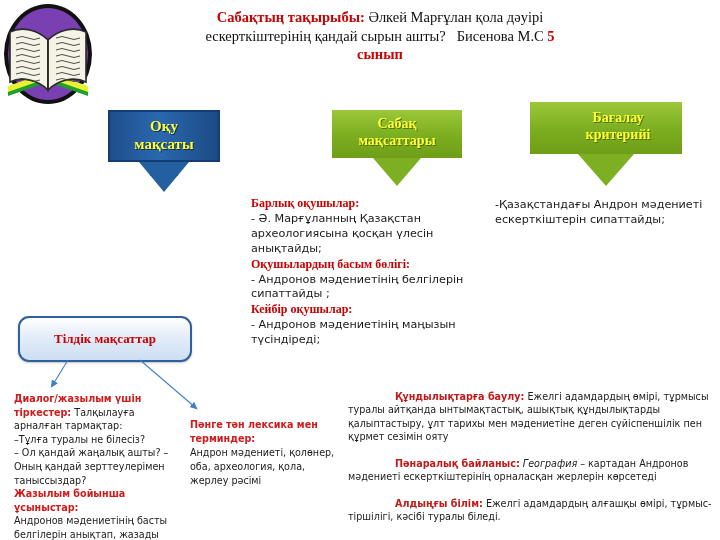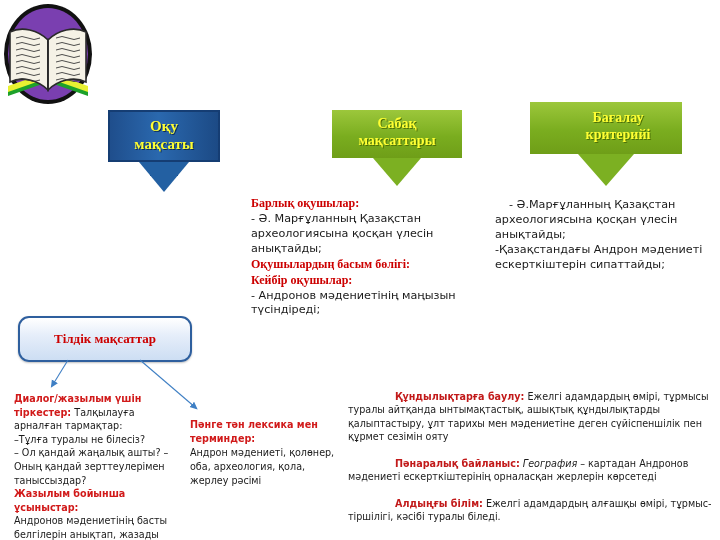--- a/index.html
+++ b/index.html
@@ -267,20 +267,29 @@
       <path d="M54 48 q6 -3 12 0 q6 3 12 0"></path>
       <path d="M54 54 q6 -3 12 0 q6 3 12 0"></path>
       <path d="M54 60 q6 -3 12 0 q6 3 12 0"></path>
       <path d="M54 66 q6 -3 12 0 q6 3 12 0"></path>
       <path d="M54 72 q6 -3 12 0 q6 3 12 0"></path>
       <path d="M54 78 q6 -3 12 0 q6 3 12 0"></path>
     </g>
     <path d="M46 38 L46 88" stroke="#2a2a2a" stroke-width="1.6" fill="none"></path>
   </svg>
 
+  <div class="title-block">
+    <span class="lbl">Сабақтың тақырыбы:</span>
+    <span>Әлкей Марғұлан қола дәуірі</span><br>
+    <span>ескерткіштерінің қандай сырын ашты?</span>
+    &nbsp;
+    <span>Бисенова М.С</span>
+    <span class="num">5</span><br>
+    <span class="klass">сынып</span>
+  </div>
 
   <div class="banner" id="banner-oku">
     <div class="body">
       <span style="white-space:pre-line">Оқу
 мақсаты</span>
     </div>
     <div class="tail-shaft"></div>
     <div class="tail"></div>
   </div>
 
@@ -301,29 +310,29 @@
   </div>
 
 
   <div class="col-text" id="col-objectives">
     <div>
       <span class="hd">Барлық оқушылар:</span><br>
       <span>- Ә. Марғұланның Қазақстан археологиясына қосқан үлесін анықтайды;</span>
     </div>
     <div>
       <span class="hd">Оқушылардың басым бөлігі:</span><br>
+      <span>- Андронов мәдениетінің белгілерін сипаттайды ;</span>
     </div>
     <div>
       <span class="hd">Кейбір оқушылар:</span><br>
       <span>- Андронов мәдениетінің маңызын түсіндіреді;</span>
     </div>
   </div>
 
   <div class="col-text" id="col-criteria">
-    <div style="text-indent:14px">- Ә.Марғұланның Қазақстан археологиясына қосқан үлесін анықтайды;</div>
     <div>-Қазақстандағы  Андрон мәдениеті ескерткіштерін сипаттайды;</div>
   </div>
 
   <div id="lang-box">
     <span>Тілдік мақсаттар</span>
   </div>
 
   <svg class="connector-svg">
     <defs>
       <marker id="arrowblue" markerWidth="7" markerHeight="7" refX="5" refY="3.2" orient="auto">

